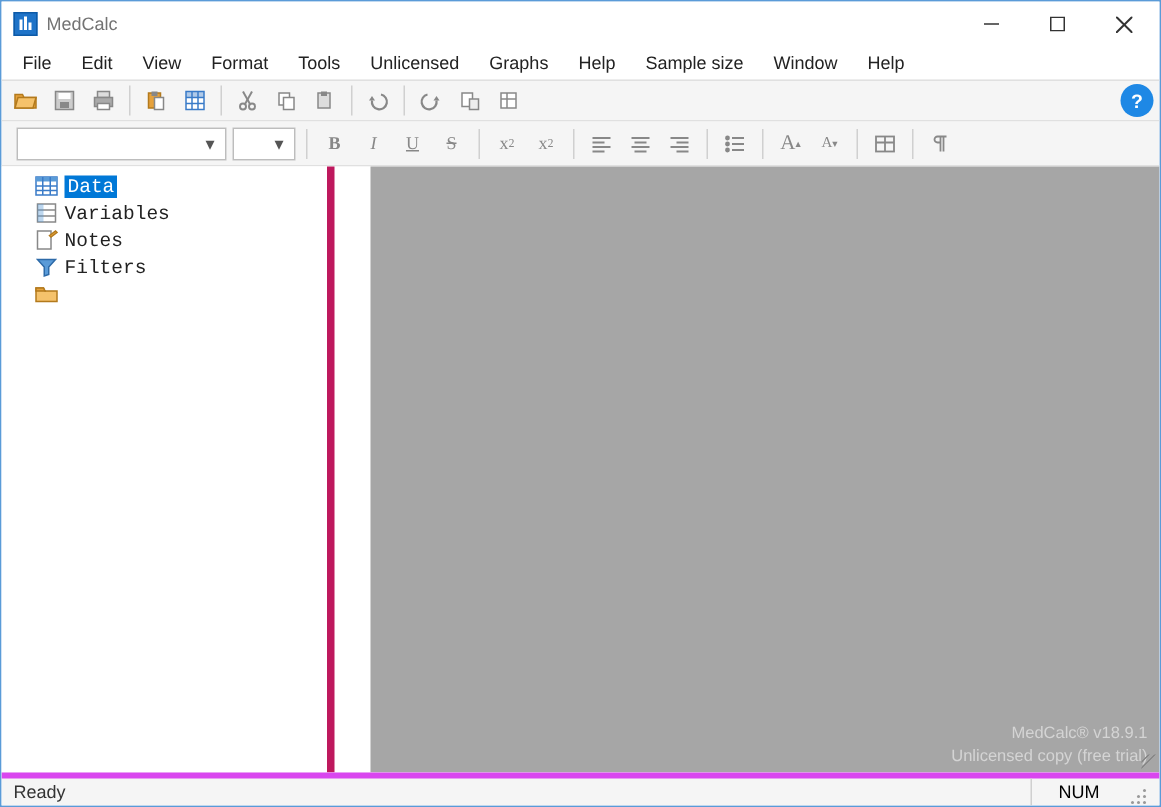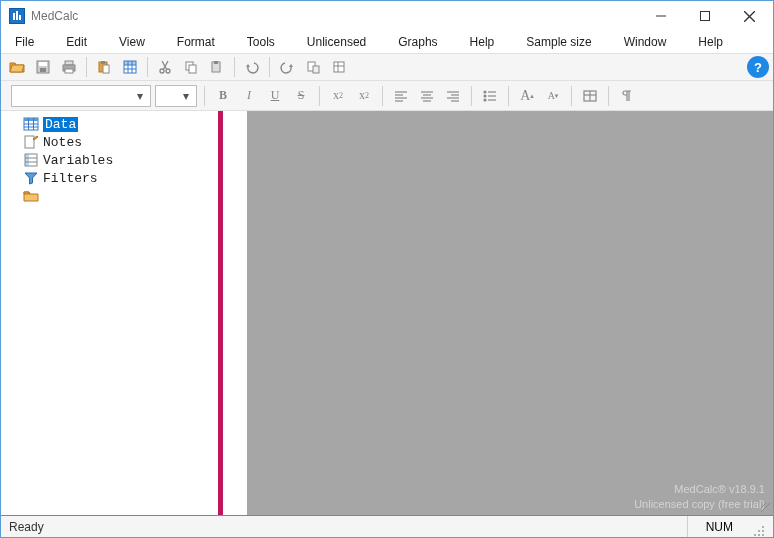--- a/index.html
+++ b/index.html
@@ -30,21 +30,21 @@
   .title-spacer { flex: 1; }
   .win-btn {
     width: 44px; height: 28px;
     display:flex; align-items:center; justify-content:center;
     color:#333;
   }
   
   .menubar {
     height: 22px; background:#fff;
     display:flex; align-items:center;
-    padding: 0 6px; gap: 16px;
+    padding: 0 6px; gap: 4px;
   }
   .menu-item {
     padding: 2px 8px; color:#222;
   }
   
   .toolbar {
     background:#f5f5f5;
     border-top:1px solid #e0e0e0;
     border-bottom:1px solid #e0e0e0;
     display:flex; align-items:center;
@@ -118,21 +118,21 @@
   .resize-grip {
     position:absolute; right:2px; bottom:2px;
     width:10px; height:10px;
     background:
       linear-gradient(135deg, transparent 6px, #888 6px, #888 7px, transparent 7px),
       linear-gradient(135deg, transparent 3px, #888 3px, #888 4px, transparent 4px);
   }
   
   .statusbar {
     height:22px; background:#f5f5f5;
-    border-top:1px solid #d946ef;
+    border-top:4px solid #d946ef;
     display:flex; align-items:center;
     padding:0 8px; position: relative;
   }
   .status-left { flex:1; color:#333; }
   .status-num {
     padding:0 18px; border-left:1px solid #d0d0d0;
     height:100%; display:flex; align-items:center;
   }
   .status-grip {
     width:14px; height:100%; display:flex; align-items:flex-end; justify-content:flex-end;
@@ -369,36 +369,36 @@
             <line x1="10.5" y1="2" x2="10.5" y2="14" stroke="#3a7bc8"></line>
             <line x1="1" y1="8" x2="15" y2="8" stroke="#3a7bc8"></line>
             <line x1="1" y1="11" x2="15" y2="11" stroke="#3a7bc8"></line>
           </svg>
         </span>
       <span class="tree-label selected">Data</span>
     </div>
     <div class="tree-item">
       <span class="tree-icon">
           <svg width="16" height="16" viewBox="0 0 16 16">
-            <rect x="2" y="2" width="9" height="12" fill="#fff" stroke="#888"></rect>
-            <path d="M10 5 l4 -3 l1 1 l-4 3 z" fill="#e6a23c" stroke="#b37a1c"></path>
-          </svg>
-        </span>
-      <span class="tree-label">Notes</span>
-    </div>
-    <div class="tree-item">
-      <span class="tree-icon">
-          <svg width="16" height="16" viewBox="0 0 16 16">
             <rect x="2" y="2" width="12" height="12" fill="#fff" stroke="#888"></rect>
             <line x1="2" y1="6" x2="14" y2="6" stroke="#888"></line>
             <line x1="2" y1="10" x2="14" y2="10" stroke="#888"></line>
             <rect x="2" y="2" width="4" height="12" fill="#5a9bd8" opacity="0.4"></rect>
           </svg>
         </span>
       <span class="tree-label">Variables</span>
+    </div>
+    <div class="tree-item">
+      <span class="tree-icon">
+          <svg width="16" height="16" viewBox="0 0 16 16">
+            <rect x="2" y="2" width="9" height="12" fill="#fff" stroke="#888"></rect>
+            <path d="M10 5 l4 -3 l1 1 l-4 3 z" fill="#e6a23c" stroke="#b37a1c"></path>
+          </svg>
+        </span>
+      <span class="tree-label">Notes</span>
     </div>
     <div class="tree-item">
       <span class="tree-icon">
           <svg width="16" height="16" viewBox="0 0 16 16">
             <path d="M2 3 h12 l-4.5 5 v5 l-3 1 v-6 z" fill="#5a9bd8" stroke="#2d6aa8"></path>
           </svg>
         </span>
       <span class="tree-label">Filters</span>
     </div>
     <div class="tree-item">

